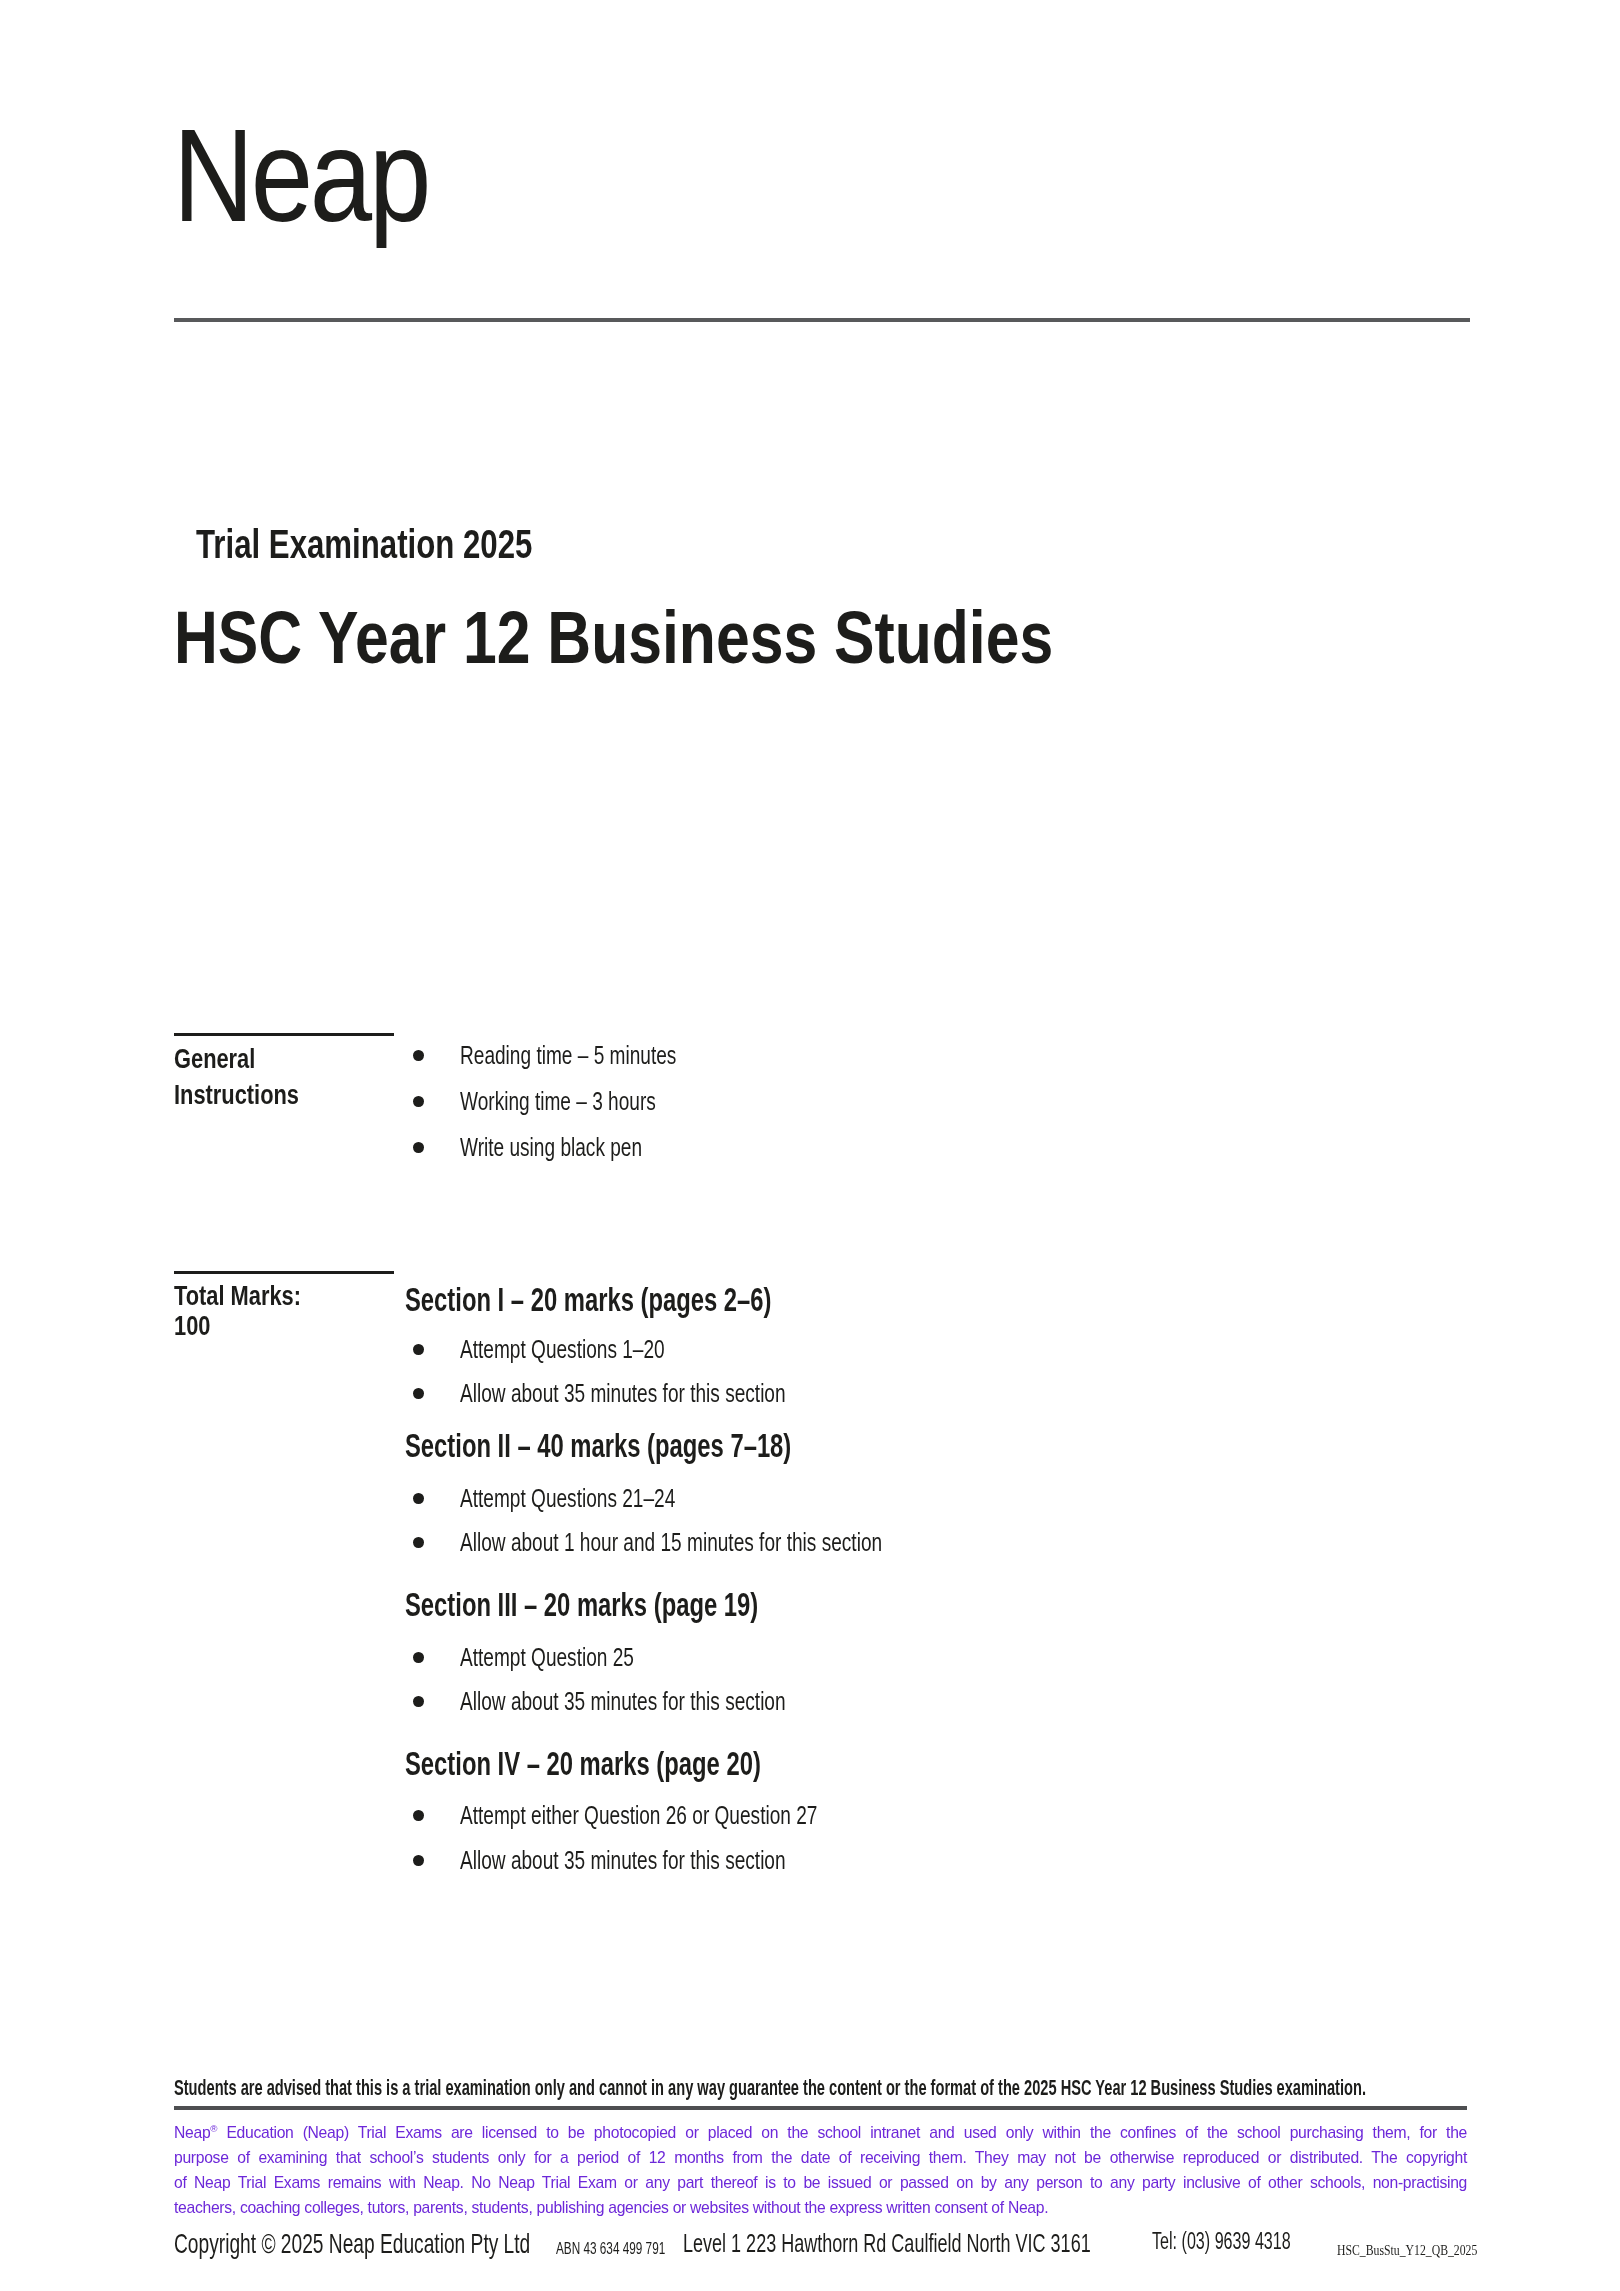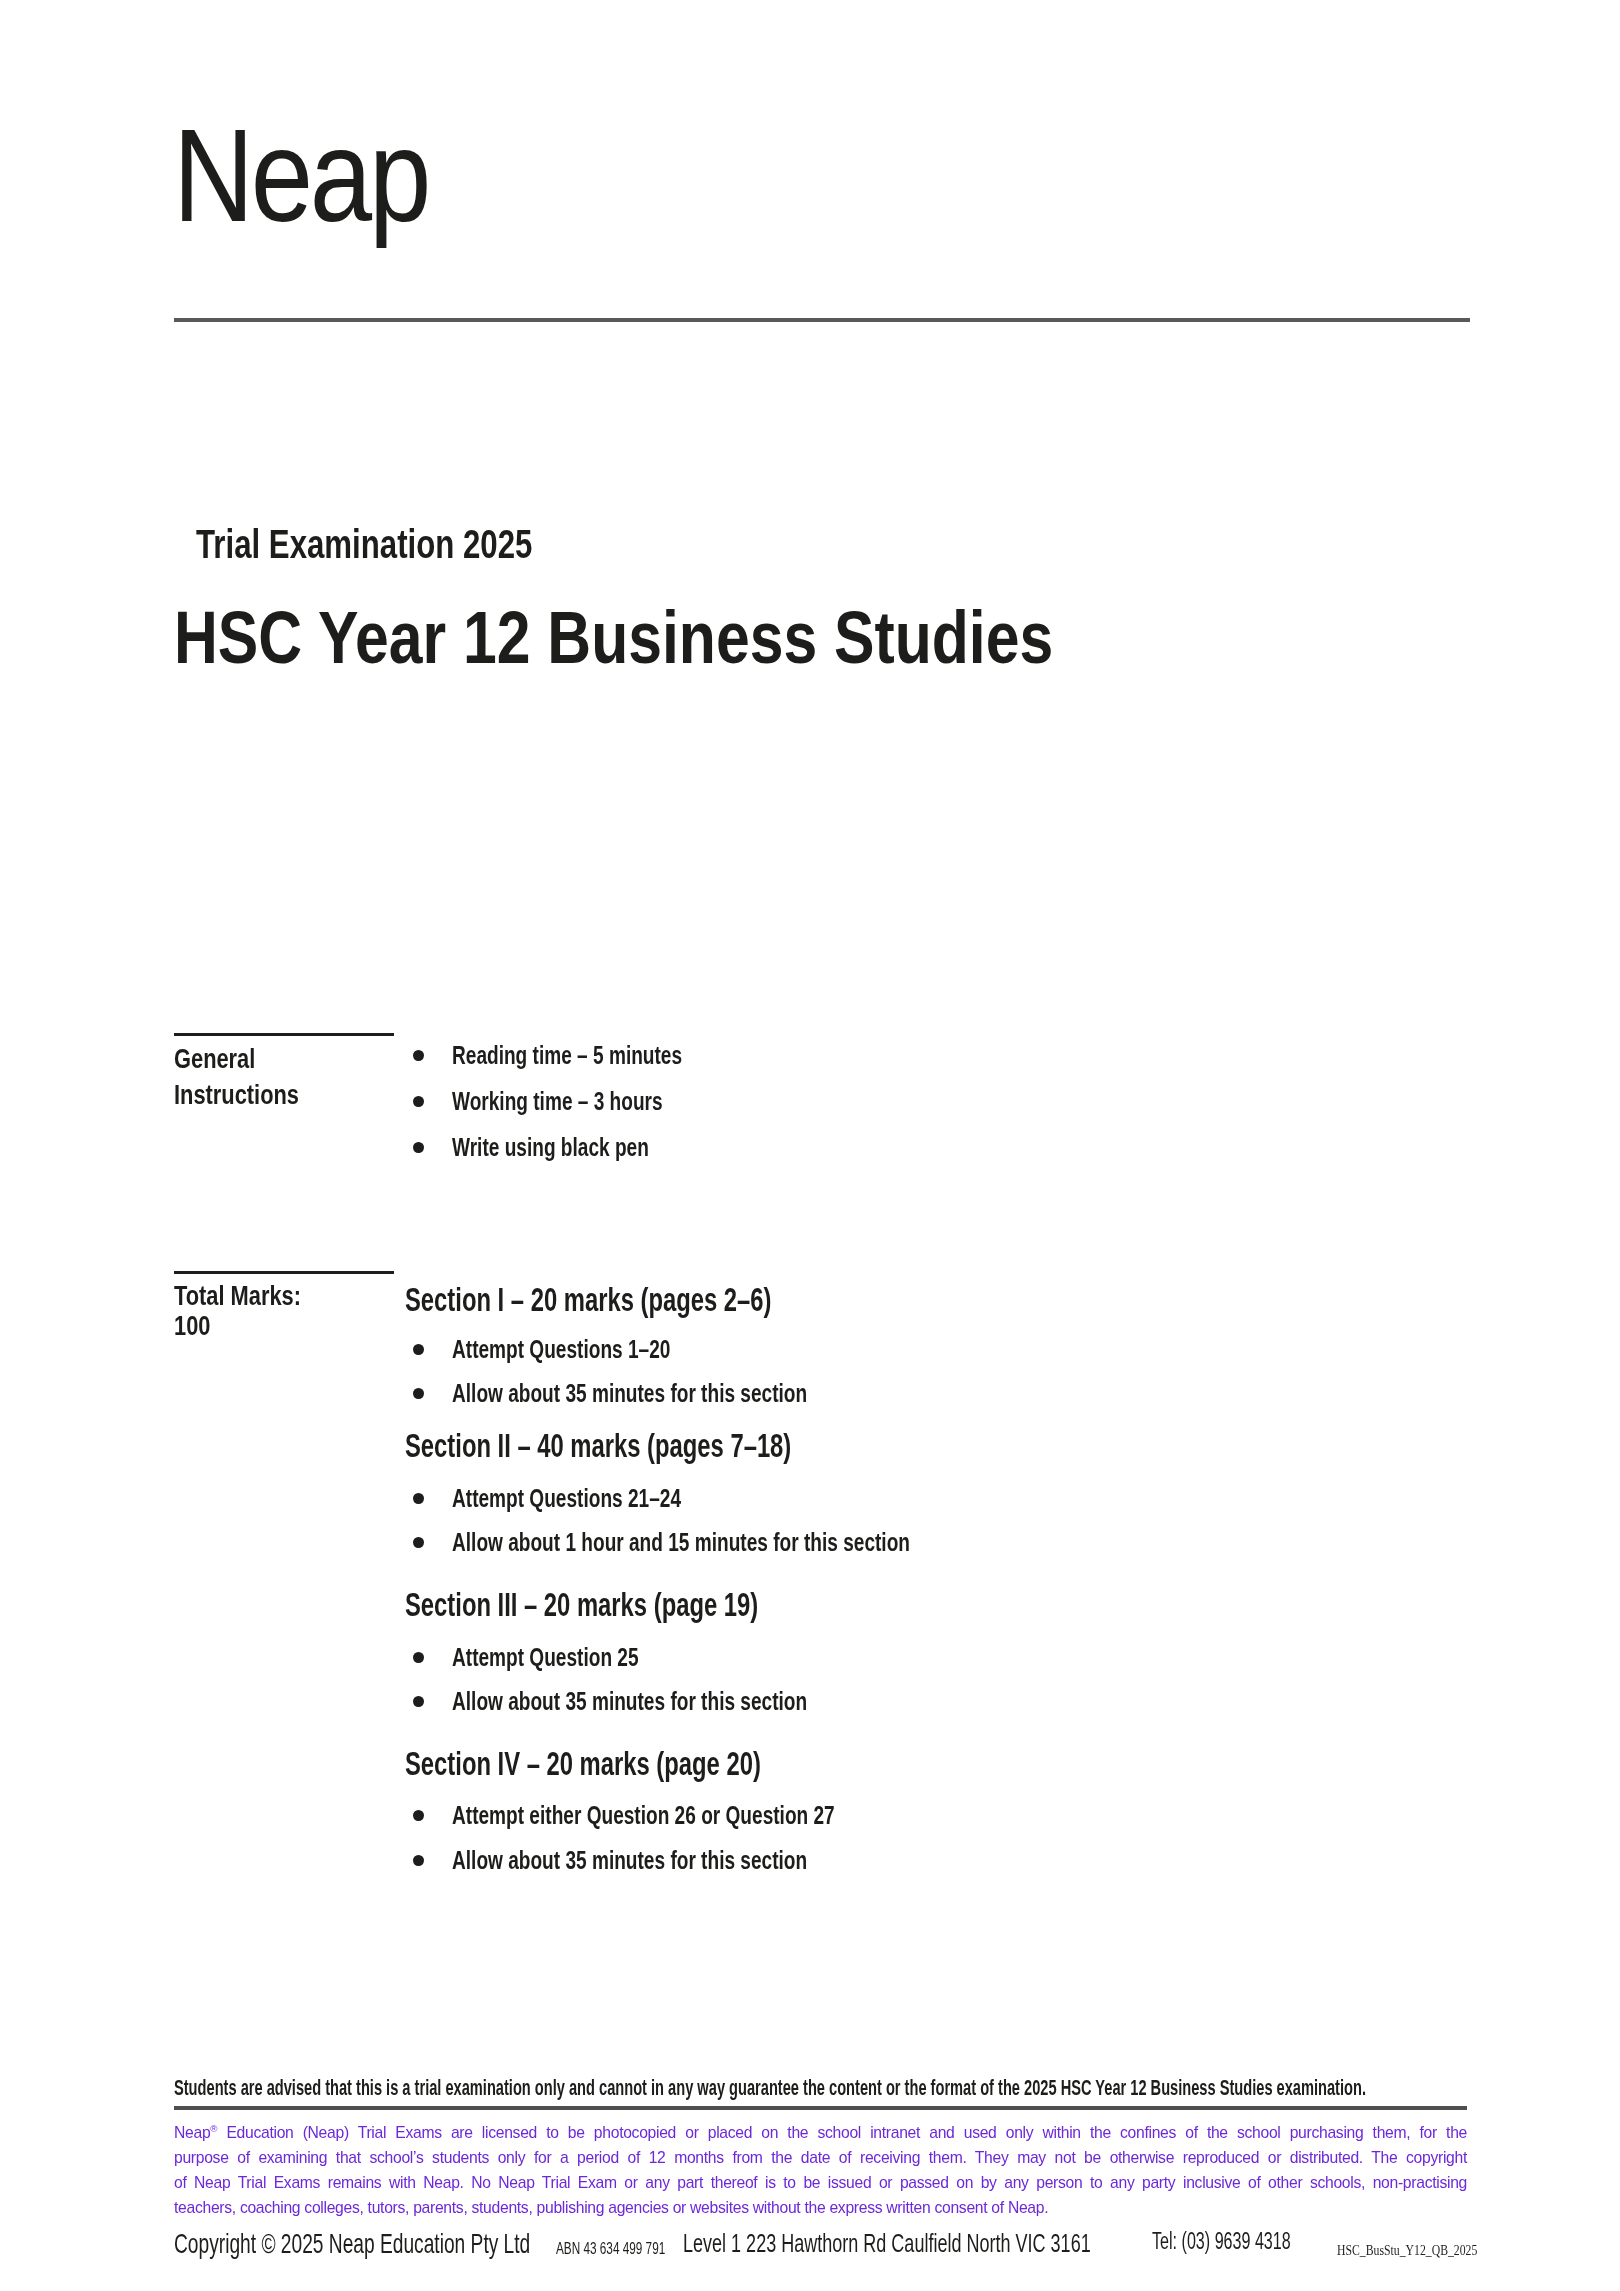--- a/index.html
+++ b/index.html
@@ -41,21 +41,21 @@
 
   .side-label { left:174px; font-size:28px; font-weight:700; }
   .label-gi { top:1041px; line-height:36px; }
   .label-tm { top:1281px; line-height:30px; }
   .side-label .cond { display:block; }
 
   .sec-heading { left:405px; font-size:34px; font-weight:700; line-height:34px; }
 
   .bullet-row { position:absolute; left:413px; display:flex; align-items:flex-start; }
   .bullet-dot { width:10.8px; height:10.8px; border-radius:50%; background:#1d1d1b; margin-top:7.8px; flex:none; }
-  .bullet-text { margin-left:28px; font-size:26.5px; font-weight:700; line-height:26.5px; }
+  .bullet-text { margin-left:36px; font-size:26.5px; font-weight:400; line-height:26.5px; }
 
   .advice { left:174px; top:2076px; font-size:22.5px; font-weight:700; line-height:1.1; }
 
   .disclaimer {
     position:absolute; left:174px; top:2120px; width:1293px;
     font-size:15.7px; line-height:25px; letter-spacing:-0.3px;
     color:#6d28d9;
   }
   .disclaimer .just { text-align:justify; text-align-last:justify; }
   .disclaimer sup { font-size:9.8px; line-height:0; }

